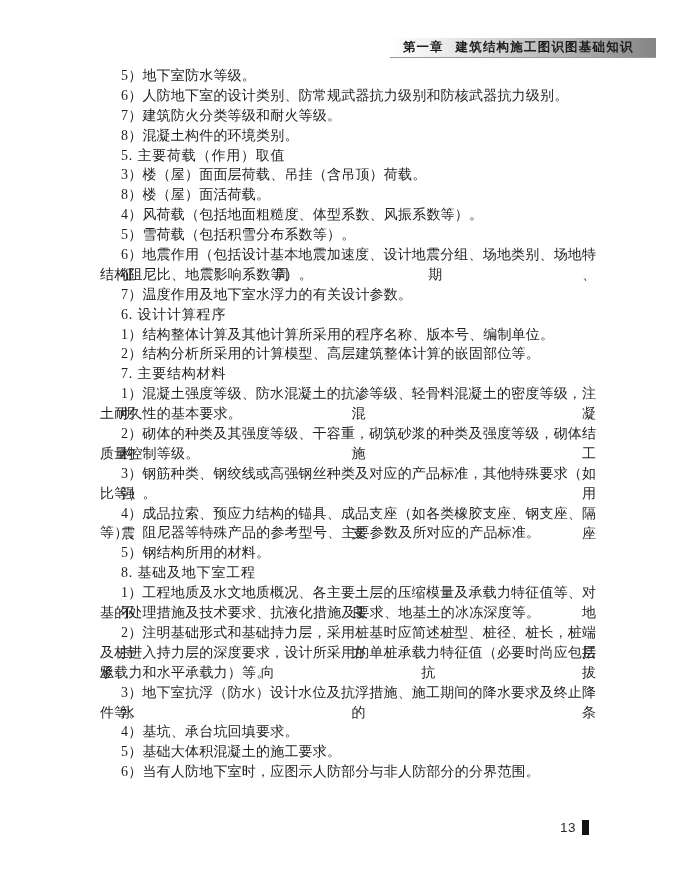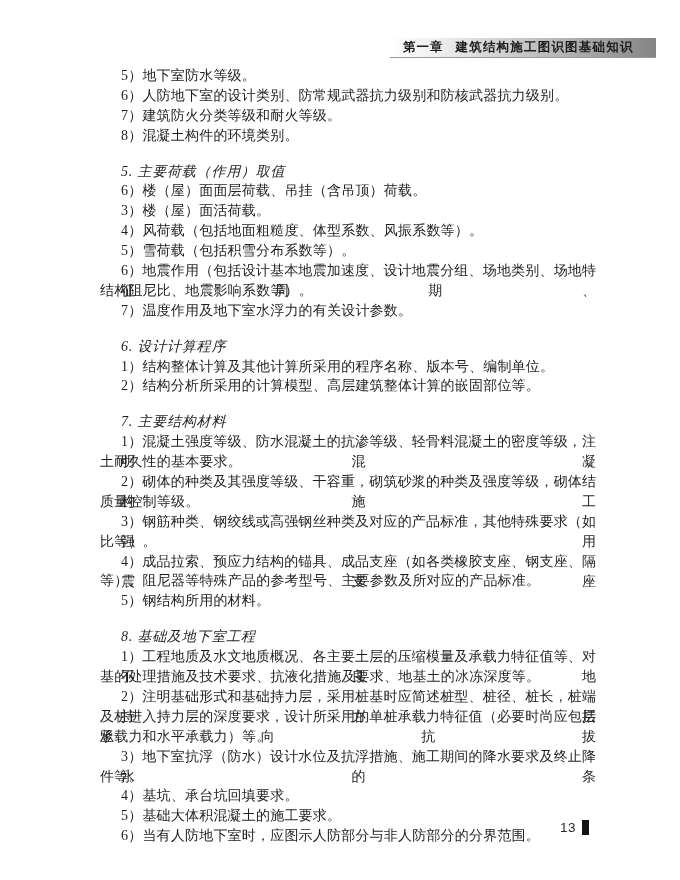--- a/index.html
+++ b/index.html
@@ -63,23 +63,21 @@
   .line.indent {
     padding-left: 21px;
   }
   .line.fill {
     white-space: normal;
     text-align: justify;
     text-align-last: justify;
     letter-spacing: 0;
   }
   .line.heading {
-    font-style: italic;
     letter-spacing: 0.8px;
-    margin-top: 16px;
   }
   
   .footer {
     position: absolute;
     left: 560px;
     top: 820px;
     display: flex;
     align-items: flex-end;
   }
   .footer .pagenum {
@@ -104,22 +102,22 @@
     <span class="chapter-num">第一章</span>
     <span class="chapter-title">建筑结构施工图识图基础知识</span>
   </div>
 
   <div class="body-text">
     <div class="line indent">5）地下室防水等级。</div>
       <div class="line indent">6）人防地下室的设计类别、防常规武器抗力级别和防核武器抗力级别。</div>
       <div class="line indent">7）建筑防火分类等级和耐火等级。</div>
       <div class="line indent">8）混凝土构件的环境类别。</div>
       <div class="line indent heading">5. 主要荷载（作用）取值</div>
-      <div class="line indent">6）楼（屋）面面层荷载、吊挂（含吊顶）荷载。</div>
-      <div class="line indent">3）楼（屋）面活荷载。</div>
+      <div class="line indent">3）楼（屋）面面层荷载、吊挂（含吊顶）荷载。</div>
+      <div class="line indent">8）楼（屋）面活荷载。</div>
       <div class="line indent">4）风荷载（包括地面粗糙度、体型系数、风振系数等）。</div>
       <div class="line indent">5）雪荷载（包括积雪分布系数等）。</div>
       <div class="line indent fill">6）地震作用（包括设计基本地震加速度、设计地震分组、场地类别、场地特征周期、</div>
       <div class="line">结构阻尼比、地震影响系数等）。</div>
       <div class="line indent">7）温度作用及地下室水浮力的有关设计参数。</div>
       <div class="line indent heading">6. 设计计算程序</div>
       <div class="line indent">1）结构整体计算及其他计算所采用的程序名称、版本号、编制单位。</div>
       <div class="line indent">2）结构分析所采用的计算模型、高层建筑整体计算的嵌固部位等。</div>
       <div class="line indent heading">7. 主要结构材料</div>
       <div class="line indent fill">1）混凝土强度等级、防水混凝土的抗渗等级、轻骨料混凝土的密度等级，注明混凝</div>

